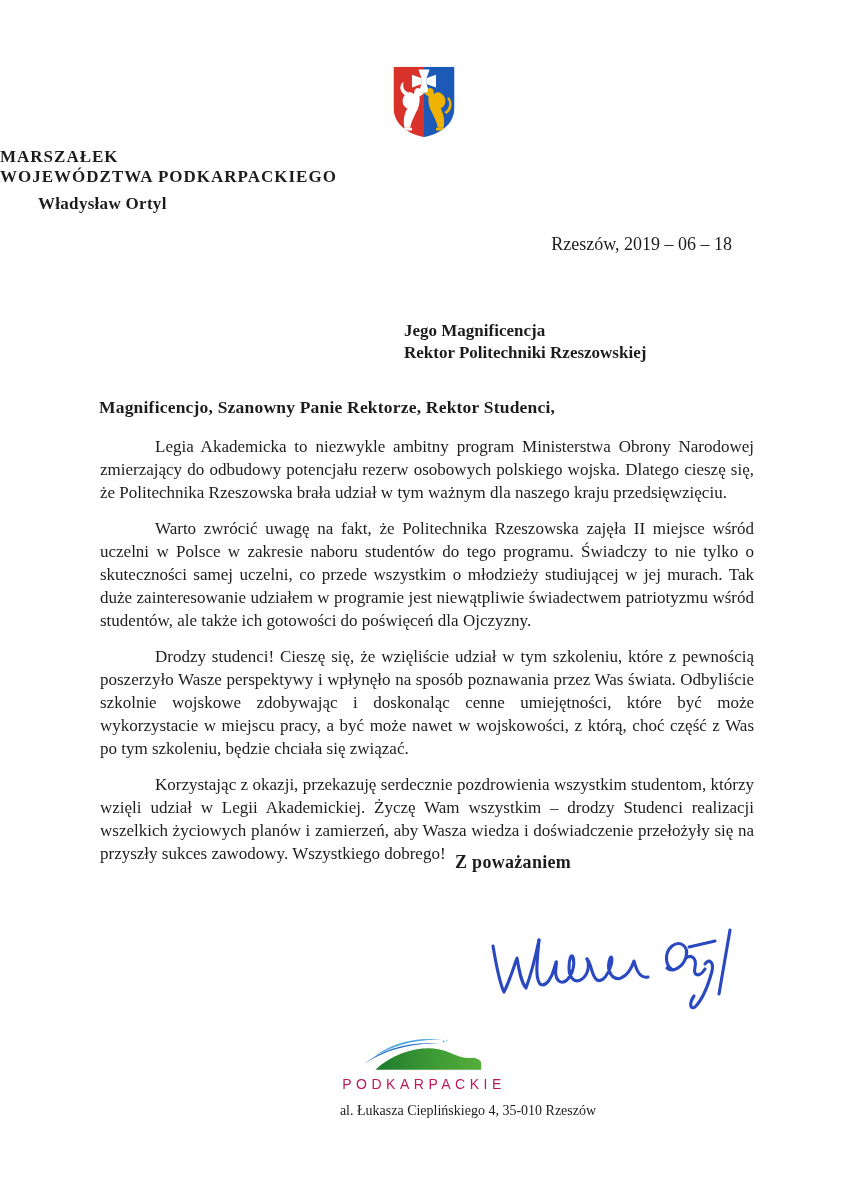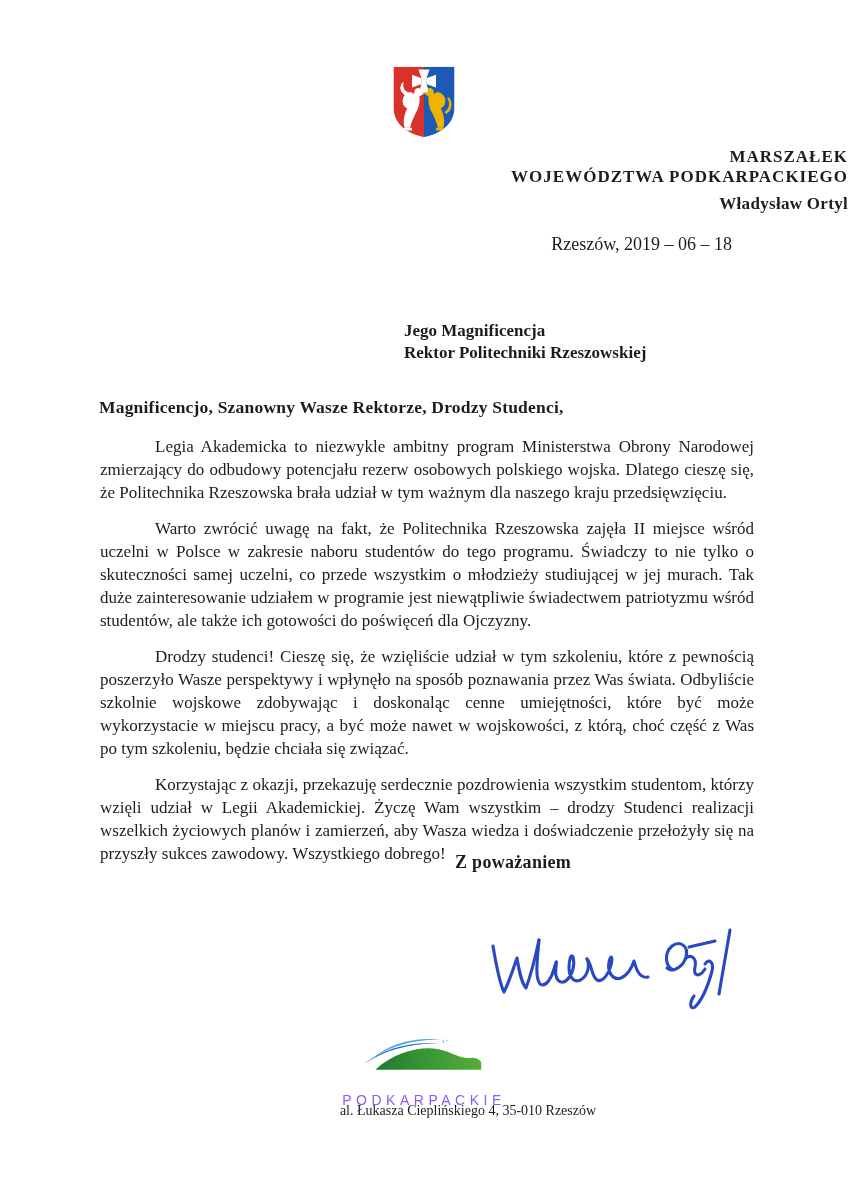--- a/index.html
+++ b/index.html
@@ -8,27 +8,27 @@
     width:848px;height:1200px;
     background:#ffffff;
     font-family:"Liberation Serif", serif;
     color:#1c1c1c;
     overflow:hidden;
   }
   
   .crest{position:absolute;left:390px;top:64px;width:68px;height:74px;}
   .header-block{
     position:absolute;top:147px;left:0;width:848px;
-    text-align:right;
+    text-align:left;
   }
   .header-title{
     font-weight:bold;font-size:17px;line-height:20px;letter-spacing:1px;
   }
   .sender-name{
-    margin-top:7px;font-weight:bold;font-size:17px;letter-spacing:.3px;
+    margin-top:7px;font-weight:bold;font-size:17px;letter-spacing:.3px;margin-left:38px;
   }
   
   .dateline{
     position:absolute;top:234px;right:116px;
     font-size:18px;
   }
   
   .addressee{
     position:absolute;top:320px;left:404px;
     font-weight:bold;font-size:17px;line-height:21.5px;
@@ -53,23 +53,23 @@
   }
   
   .signature{position:absolute;left:483px;top:920px;width:252px;height:96px;}
   
   .logo{
     position:absolute;top:1038px;left:0;width:848px;
     text-align:center;
   }
   .logo svg{display:block;margin:0 auto;width:128px;height:36px;}
   .logo-text{
-    margin-top:18px;
+    margin-top:2px;
     font-family:"Liberation Sans", sans-serif;
-    font-size:14px;letter-spacing:4.5px;color:#8b5cf6;font-weight:500;
+    font-size:14px;letter-spacing:4.5px;color:#be185d;font-weight:500;
   }
   
   .footer{
     position:absolute;top:1102px;left:0;width:848px;
     text-align:center;font-size:14px;line-height:18px;color:#1c1c1c;padding-left:44px;
   }
   .footer .contact{font-size:13.5px;}
 </style>
 </head>
 <body>
@@ -116,21 +116,21 @@
     <div class="sender-name">Władysław Ortyl</div>
   </div>
 
   <div class="dateline">Rzeszów, 2019 – 06 – 18</div>
 
   <div class="addressee">
     <div>Jego Magnificencja</div>
     <div>Rektor Politechniki Rzeszowskiej</div>
   </div>
 
-  <div class="salutation">Magnificencjo, Szanowny Wasze Rektorze, Drodzy Studenci,</div>
+  <div class="salutation">Magnificencjo, Szanowny Panie Rektorze, Rektor Studenci,</div>
 
   <div class="body-text">
     <p>Legia Akademicka to niezwykle ambitny program Ministerstwa Obrony Narodowej zmierzający do odbudowy potencjału rezerw osobowych polskiego wojska. Dlatego cieszę się, że Politechnika Rzeszowska brała udział w tym ważnym dla naszego kraju przedsięwzięciu.</p>
     <p>Warto zwrócić uwagę na fakt, że Politechnika Rzeszowska zajęła II miejsce wśród uczelni w Polsce w zakresie naboru studentów do tego programu. Świadczy to nie tylko o skuteczności samej uczelni, co przede wszystkim o młodzieży studiującej w jej murach. Tak duże zainteresowanie udziałem w programie jest niewątpliwie świadectwem patriotyzmu wśród studentów, ale także ich gotowości do poświęceń dla Ojczyzny.</p>
     <p>Drodzy studenci! Cieszę się, że wzięliście udział w tym szkoleniu, które z pewnością poszerzyło Wasze perspektywy i wpłynęło na sposób poznawania przez Was świata. Odbyliście szkolnie wojskowe zdobywając i doskonaląc cenne umiejętności, które być może wykorzystacie w miejscu pracy, a być może nawet w wojskowości, z którą, choć część z Was po tym szkoleniu, będzie chciała się związać.</p>
     <p>Korzystając z okazji, przekazuję serdecznie pozdrowienia wszystkim studentom, którzy wzięli udział w Legii Akademickiej. Życzę Wam wszystkim – drodzy Studenci realizacji wszelkich życiowych planów i zamierzeń, aby Wasza wiedza i doświadczenie przełożyły się na przyszły sukces zawodowy. Wszystkiego dobrego!</p>
   </div>
 
   <div class="closing">Z poważaniem</div>
 

